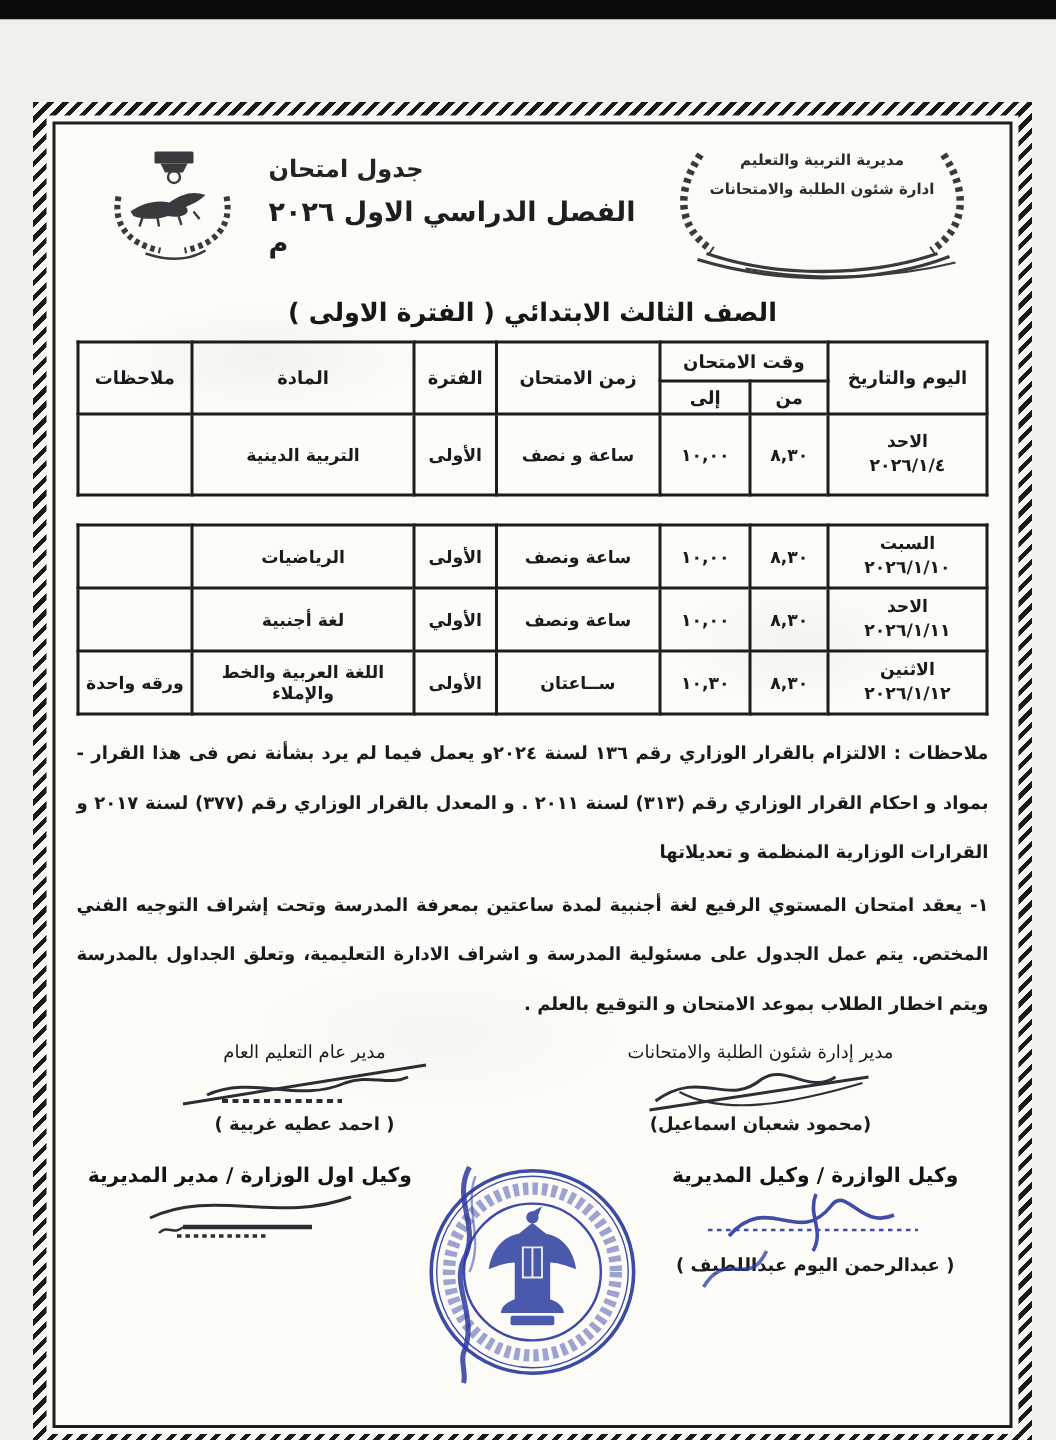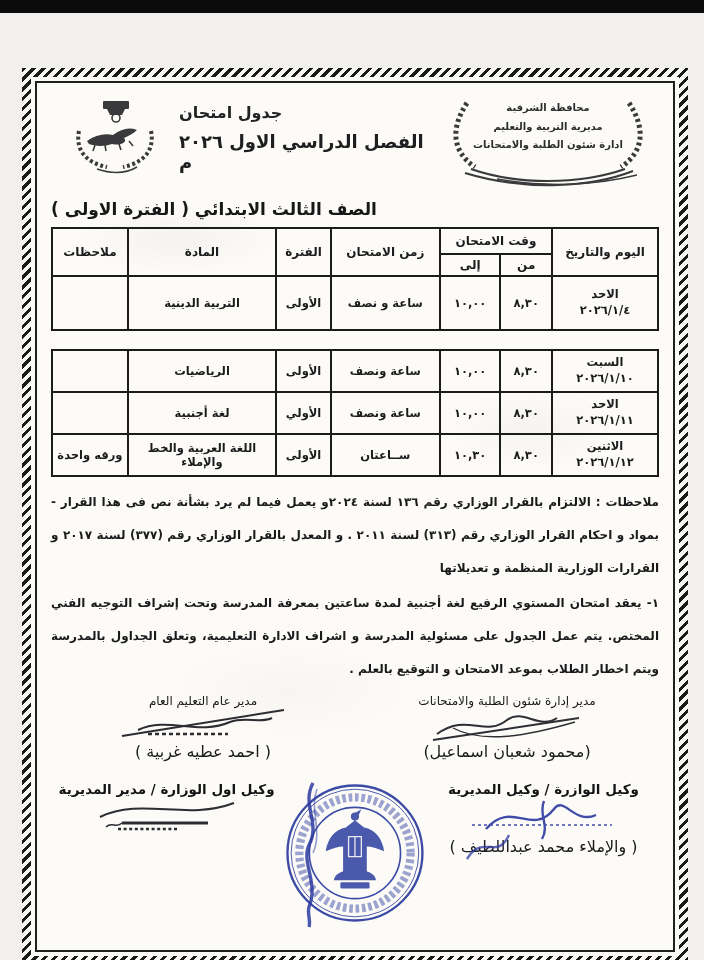--- a/index.html
+++ b/index.html
@@ -31,21 +31,21 @@
   
   .doc-header{display:flex;flex-direction:row;height:102px;}
   .emblem-right{width:222px;position:relative;}
   .emblem-right .wreath-svg{position:absolute;inset:0;}
   .emblem-text{position:absolute;top:10px;right:0;left:0;text-align:center;font-weight:bold;}
   .emblem-text div{font-size:10px;line-height:1.85;color:#2c2c2e;letter-spacing:.2px;}
   .title-center{flex:1;text-align:left;padding-top:14px;}
   .title-line1{font-size:16px;font-weight:bold;color:#242426;letter-spacing:1px;}
   .title-line2{font-size:18px;font-weight:bold;color:#1e1e20;margin-top:9px;letter-spacing:.5px;}
   .logo-left{width:128px;display:flex;justify-content:center;align-items:flex-start;padding-top:8px;}
-  .class-title{text-align:left;font-size:17px;font-weight:bold;margin-top:8px;color:#171718;}
+  .class-title{text-align:center;font-size:17px;font-weight:bold;margin-top:8px;color:#171718;}
   
   table.sched{width:100%;border-collapse:collapse;table-layout:fixed;}
   table.sched th,table.sched td{
     border:2px solid #1c1c1c;font-weight:bold;text-align:center;vertical-align:middle;
     padding:1px 2px;color:#1b1b1d;
   }
   table.sched th{font-size:12px;}
   table.sched td{font-size:11.5px;}
   .t1{margin-top:8px;}
   .t1 thead tr.h1{height:26px;} .t1 thead tr.h2{height:22px;}
@@ -56,21 +56,21 @@
   
   .notes{margin-top:9px;}
   .notes p{
     margin:0 0 2px 0;font-size:12px;font-weight:bold;line-height:2.75;
     text-align:justify;color:#1a1a1c;
   }
   
   .sig-row1{display:flex;margin-top:8px;}
   .sig-row1 .sig{flex:1;text-align:center;position:relative;}
   .sig-title{font-size:12px;font-weight:normal;color:#19191b;}
-  .sig-name{font-size:16px;font-weight:normal;color:#1b1b1d;margin-top:-4px;}
+  .sig-name{font-size:12px;font-weight:bold;color:#1b1b1d;margin-top:-4px;}
   .scribble{display:block;margin:-2px auto -4px auto;}
   .sig-row2{display:flex;margin-top:16px;position:relative;height:180px;}
   .sig-col-r{width:38%;text-align:center;padding-top:4px;}
   .sig-col-c{width:24%;display:flex;justify-content:center;align-items:flex-start;}
   .sig-col-l{width:38%;text-align:center;padding-top:4px;}
   .sig-title2{font-size:13.5px;font-weight:bold;color:#141416;}
   .stamp-squiggle{position:absolute;left:246px;top:2px;}
   .name-wrap{position:relative;display:inline-block;}
   .name-overlay{position:absolute;left:8px;top:-16px;pointer-events:none;}
 </style>
@@ -88,21 +88,20 @@
             <svg class="wreath-svg" width="222" height="102" viewBox="0 0 222 102">
               <g stroke="#3a3a3c" fill="none">
                 <path d="M30,14 C14,38 14,62 38,78" stroke-width="5" stroke-dasharray="3 3"></path>
                 <path d="M192,14 C208,38 208,62 184,78" stroke-width="5" stroke-dasharray="3 3"></path>
                 <path d="M34,80 C80,96 142,96 188,80" stroke-width="2.2"></path>
                 <path d="M28,84 C84,101 150,100 196,82" stroke-width="2.2"></path>
                 <path d="M60,90 C110,99 160,96 200,86" stroke-width="1.4"></path>
               </g>
             </svg>
             <div class="emblem-text">
-              <div>محافظة الشرقية</div>
               <div>مديرية التربية والتعليم</div>
               <div>ادارة شئون الطلبة والامتحانات</div>
             </div>
           </div>
           <div class="title-center">
             <div class="title-line1">جدول امتحان</div>
             <div class="title-line2">الفصل الدراسي الاول ٢٠٢٦ م</div>
           </div>
           <div class="logo-left">
             <svg width="96" height="84" viewBox="0 0 96 84">
@@ -240,21 +239,21 @@
           <div class="sig-col-r">
             <div class="sig-title2">وكيل الوازرة / وكيل المديرية</div>
             <svg class="scribble" width="170" height="46" viewBox="0 0 170 46">
               <g stroke="#2c3aa0" fill="none" stroke-width="2.4" opacity="0.9">
                 <path d="M28,34 C54,4 74,42 96,14 C106,0 116,30 138,20"></path>
                 <path d="M86,6 C80,20 92,30 84,44"></path>
                 <path d="M14,30 h140" stroke-dasharray="3 3" stroke-width="1.6"></path>
               </g>
             </svg>
             <div class="name-wrap">
-              <div class="sig-name">( والإملاء محمد عبداللطيف )</div>
+              <div class="sig-name">( عبدالرحمن اليوم عبداللطيف )</div>
               <svg class="name-overlay" width="60" height="40" viewBox="0 0 60 40">
                 <path d="M10,34 C26,8 40,36 52,10" stroke="#2c3aa0" stroke-width="2.4" fill="none" opacity="0.75"></path>
               </svg>
             </div>
           </div>
           <div class="sig-col-c">
             <svg width="152" height="152" viewBox="0 0 160 160">
               <g stroke="#3c4ca6" fill="none">
                 <circle cx="80" cy="80" r="74" stroke-width="2.6"></circle>
                 <circle cx="80" cy="80" r="70" stroke-width="1"></circle>

